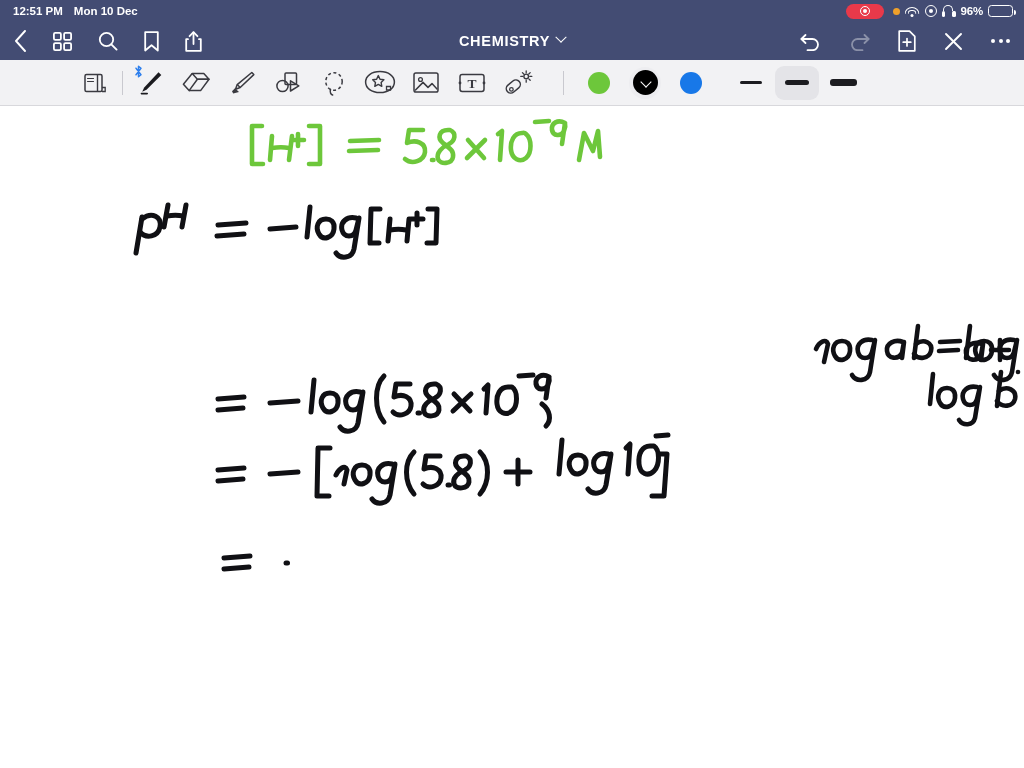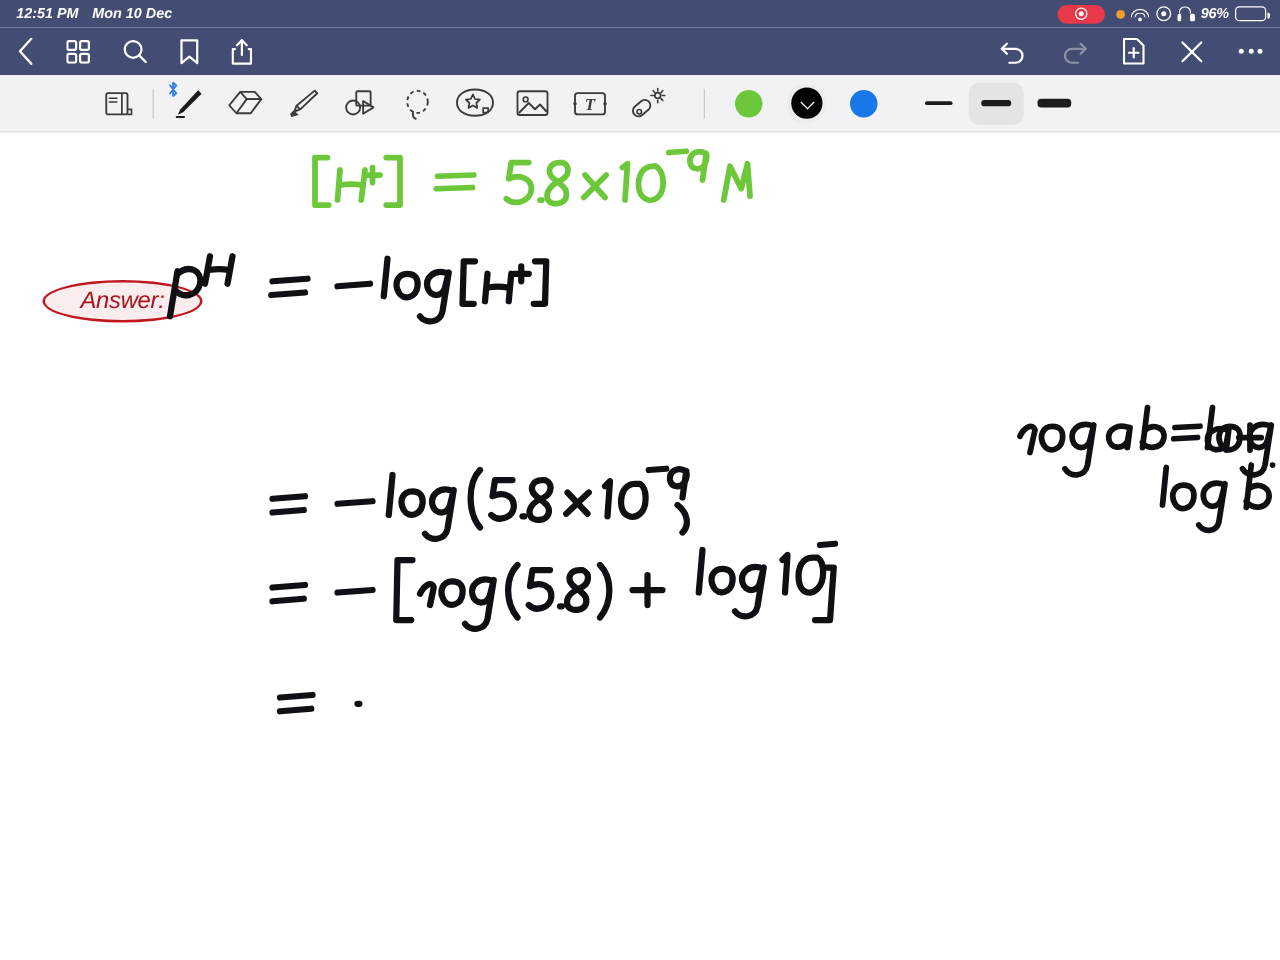--- a/index.html
+++ b/index.html
@@ -3,21 +3,21 @@
 <meta charset="utf-8">
 <title>Notability — CHEMISTRY</title>
 <style>
   * { box-sizing: border-box; margin: 0; padding: 0; }
   html, body {
     width: 1024px; height: 768px;
     overflow: hidden;
     font-family: "Liberation Sans", sans-serif;
     background: #ffffff;
   }
-  #app { position: relative; width: 1024px; height: 768px; font-style: italic; }
+  #app { position: relative; width: 1024px; height: 768px; }
 
   
   .status-bar {
     position: absolute; top: 0; left: 0;
     width: 1024px; height: 22px;
     background: #434c73;
     display: flex; align-items: center;
     color: #ffffff;
     font-size: 11.5px; font-weight: bold;
     padding: 0 8px;
@@ -218,20 +218,23 @@
       </span>
       <span class="nav-ico">
         <svg width="17" height="21" viewBox="0 0 17 21">
           <path d="M3 8.2 H1.2 V19.8 H15.8 V8.2 H14" fill="none" stroke="#fff" stroke-width="1.8" stroke-linejoin="round" stroke-linecap="round"></path>
           <line x1="8.5" y1="1.3" x2="8.5" y2="13" stroke="#fff" stroke-width="1.8" stroke-linecap="round"></line>
           <path d="M4.6 5.2 L8.5 1.2 L12.4 5.2" fill="none" stroke="#fff" stroke-width="1.8" stroke-linecap="round" stroke-linejoin="round"></path>
         </svg>
       </span>
     </div>
 
+    <div class="nav-title">
+      <span class="ttl">CHEMISTRY</span><span class="chev"></span>
+    </div>
 
     <div class="nav-right">
       <span class="nav-ico">
         <svg width="21" height="19" viewBox="0 0 21 19">
           <path d="M5.5 3 L1.4 7 L5.5 11" fill="none" stroke="#fff" stroke-width="1.8" stroke-linecap="round" stroke-linejoin="round"></path>
           <path d="M1.6 7 H12.4 A5.6 5.6 0 0 1 12.4 18.2 H7.5" fill="none" stroke="#fff" stroke-width="1.8" stroke-linecap="round"></path>
         </svg>
       </span>
       <span class="nav-ico dim">
         <svg width="21" height="19" viewBox="0 0 21 19">
@@ -373,24 +376,20 @@
     <div class="width-item sel">
       <span class="wbar" style="width:24px;height:4.5px;"></span>
     </div>
     <div class="width-item">
       <span class="wbar" style="width:27px;height:7px;"></span>
     </div>
   </div>
 
   <div class="canvas">
 
-    <div class="answer-badge">
-      <span class="ellipse"></span>
-      <span class="label">Answer:</span>
-    </div>
 
     <div class="ink" style="left:246px; top:8px;">
       <svg width="360" height="64" viewBox="0 0 360 64" fill="none" stroke="#6dc73b" stroke-width="4.6" stroke-linecap="round" stroke-linejoin="round">
 
         <path d="M16 12 L6 12 L6 50 L17 50"></path>
 
         <path d="M26 22 L24 46"></path>
         <path d="M26 34 C32 33 38 33 43 34"></path>
         <path d="M46 22 L43 46"></path>
 

